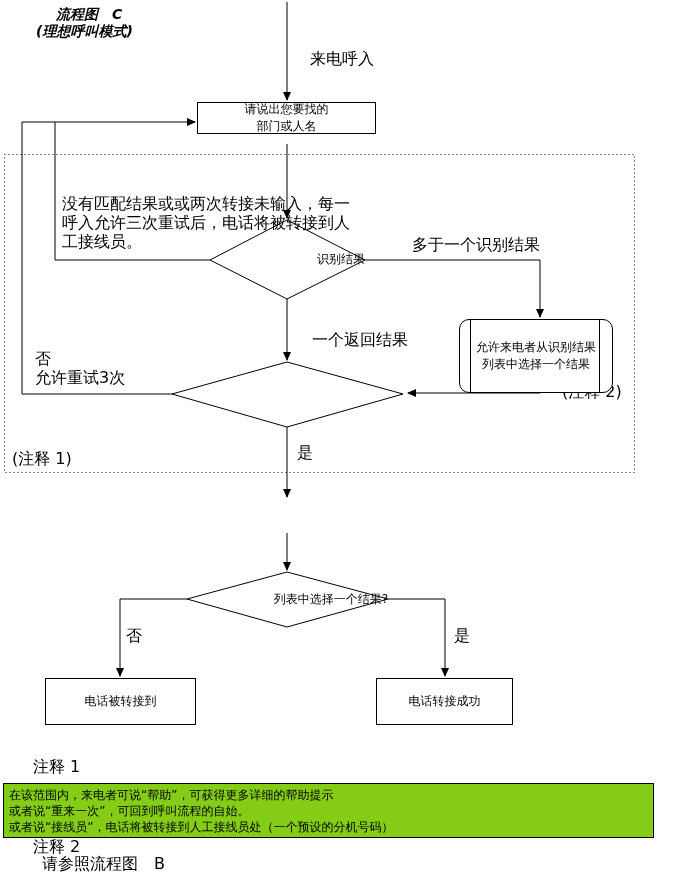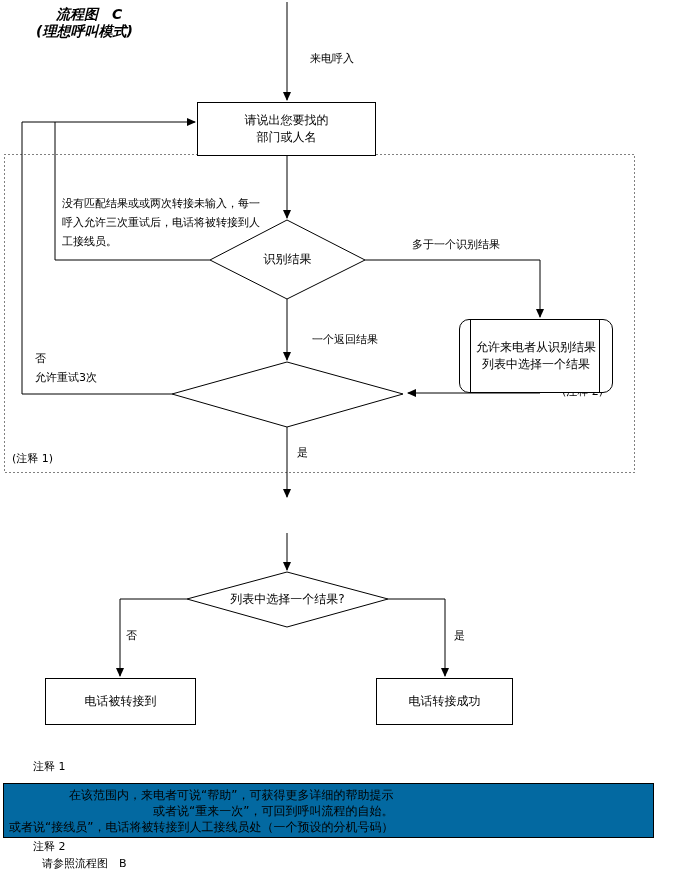--- a/index.html
+++ b/index.html
@@ -1,26 +1,26 @@
 <!DOCTYPE html>
 <html><head>
 <meta charset="utf-8">
 <style>
   html,body{margin:0;padding:0;background:#fff;}
   #stage{position:relative;width:673px;height:892px;background:#ffffff;overflow:hidden;
          font-family:"DejaVu Sans", sans-serif;color:#000;}
   svg{position:absolute;left:0;top:0;}
-  .lbl{position:absolute;font-size:11px;line-height:19px;white-space:pre-line;color:#000;}
+  .lbl{position:absolute;font-size:16px;line-height:19px;white-space:pre-line;color:#000;}
   .box{position:absolute;border:1px solid #000;background:#fff;display:flex;
        align-items:center;justify-content:center;text-align:center;
        font-size:12px;line-height:17px;white-space:pre-line;box-sizing:border-box;}
-  .dtext{position:absolute;text-align:center;font-size:12px;line-height:14px;}
+  .dtext{position:absolute;text-align:right;font-size:12px;line-height:14px;}
   .title{position:absolute;font-size:14px;font-weight:bold;font-style:italic;line-height:17px;text-align:right;}
   .sidebar-bar{position:absolute;top:0;bottom:0;width:1px;background:#000;}
-  .notebox{position:absolute;border:1px solid #000;box-sizing:border-box;background:#0369a1;text-align:right;}
+  .notebox{position:absolute;border:1px solid #000;box-sizing:border-box;background:#84cc16;}
   .notetext{position:absolute;font-size:12px;line-height:16px;white-space:pre-line;}
 </style>
 </head>
 <body>
 
 <div id="stage">
 
   <svg width="673" height="892">
     <defs>
       <marker id="ah" markerUnits="userSpaceOnUse" markerWidth="10" markerHeight="10" refX="8" refY="4" orient="auto">
@@ -57,21 +57,21 @@
   <div class="lbl" style="left:412px;top:235px;">多于一个识别结果</div>
   <div class="lbl" style="left:312px;top:330px;">一个返回结果</div>
   <div class="lbl" style="left:35px;top:349px;">否
 允许重试3次</div>
   <div class="lbl" style="left:562px;top:382px;">(注释  2)</div>
   <div class="lbl" style="left:12px;top:449px;">(注释  1)</div>
   <div class="lbl" style="left:297px;top:443px;">是</div>
   <div class="lbl" style="left:126px;top:626px;">否</div>
   <div class="lbl" style="left:454px;top:626px;">是</div>
 
-  <div class="box" style="left:197px;top:102px;width:179px;height:54px;">请说出您要找的
+  <div class="box" style="left:197px;top:102px;width:179px;height:32px;">请说出您要找的
 部门或人名</div>
 
   <div class="box" style="left:459px;top:319px;width:154px;height:74px;border-radius:10px;">
     <div class="sidebar-bar" style="left:10px;"></div>
     <div class="sidebar-bar" style="right:12px;"></div>
     <span>允许来电者从识别结果
 列表中选择一个结果</span>
   </div>
 
   <div class="box" style="left:45px;top:678px;width:151px;height:47px;">电话被转接到</div>

